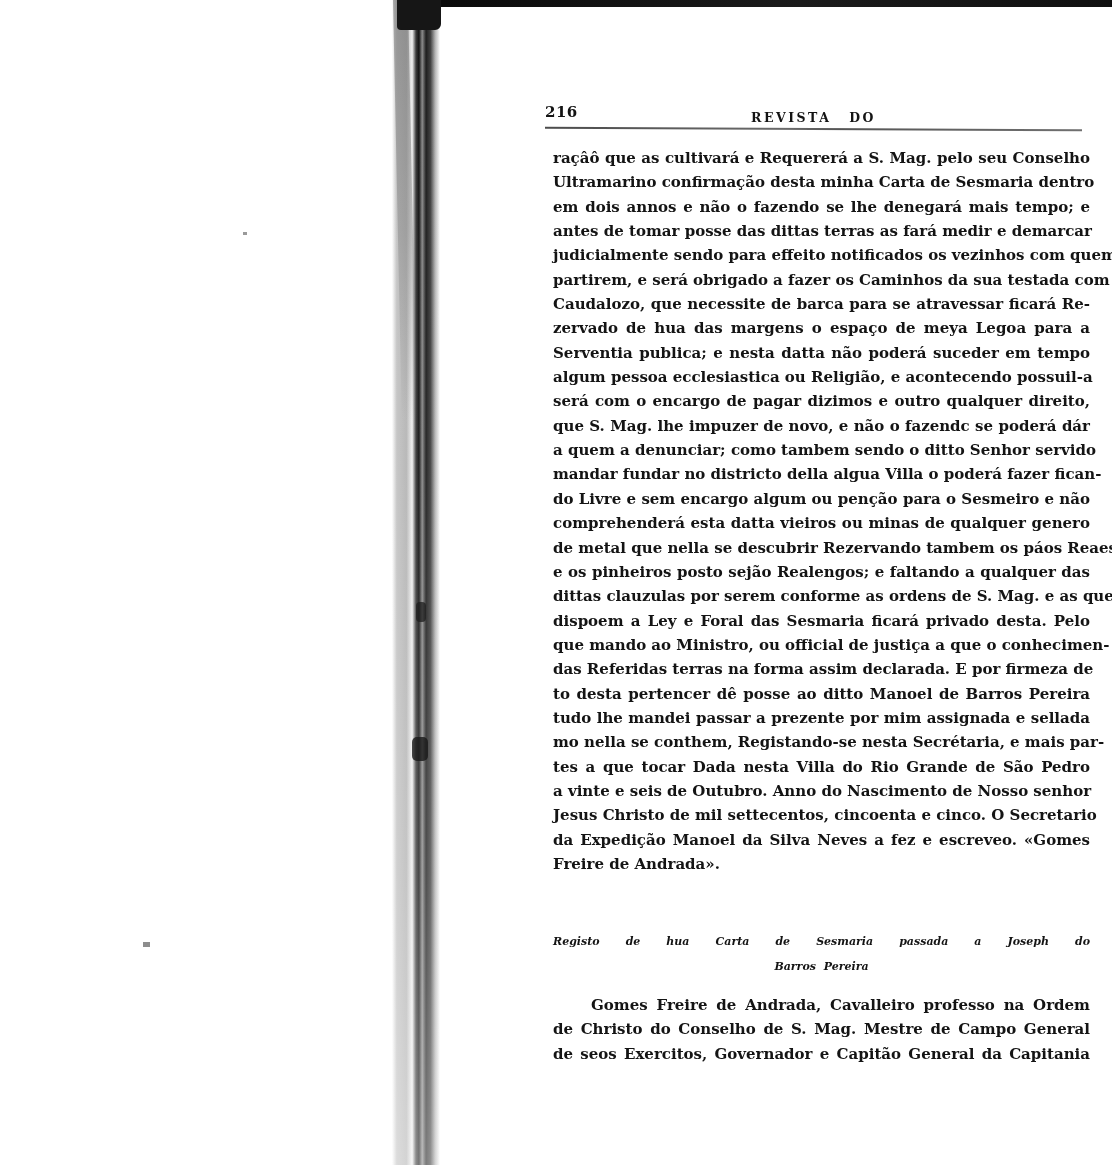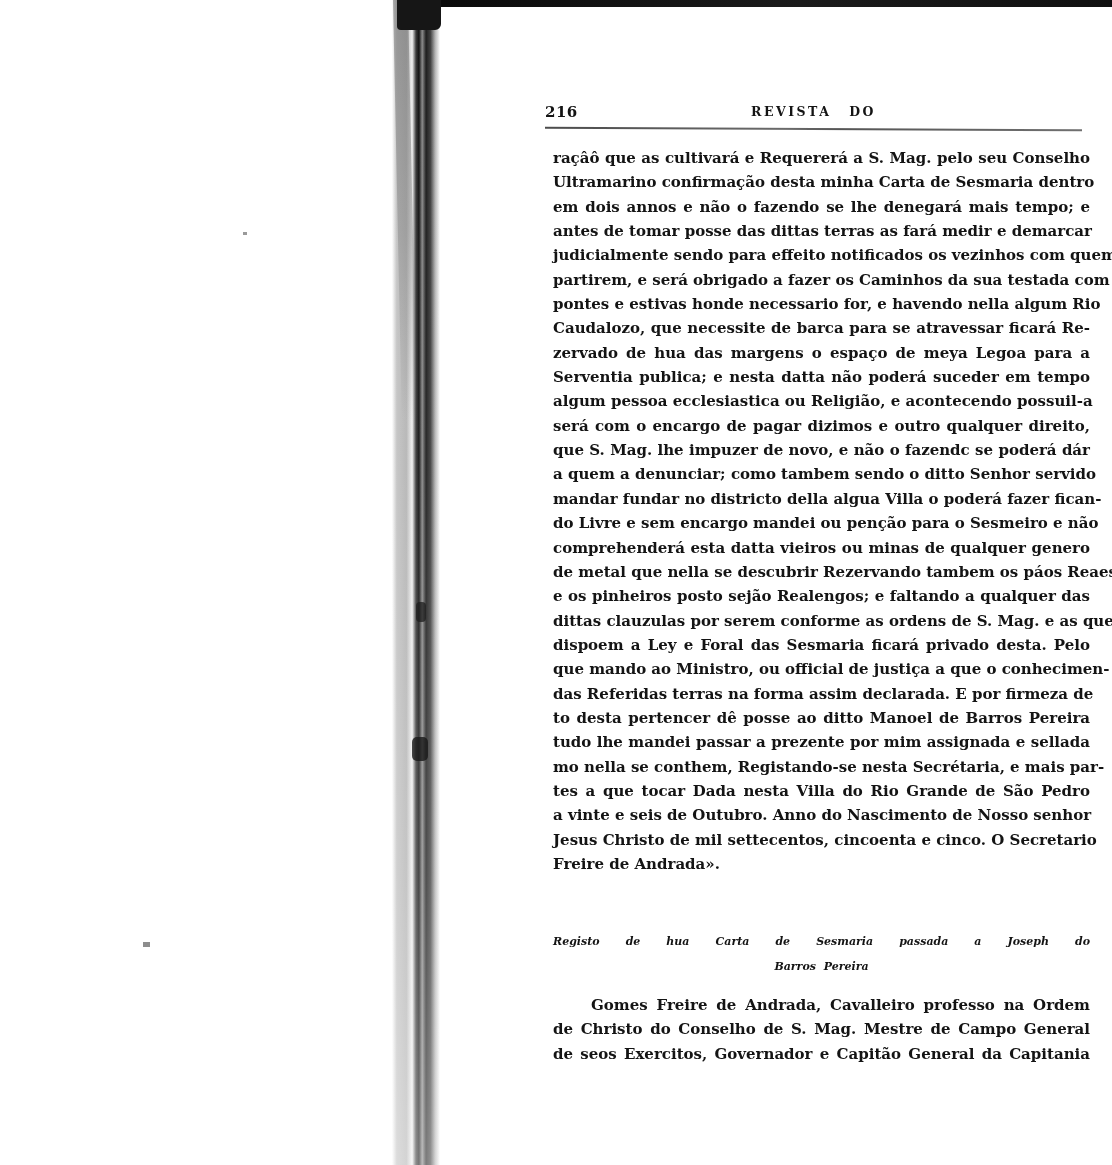--- a/index.html
+++ b/index.html
@@ -127,21 +127,21 @@
     left: 0;
     top: 103px;
     font-size: 15px;
     font-weight: 700;
     letter-spacing: 0.5px;
   }
   .running-title {
     position: absolute;
     left: 0;
     right: 0;
-    top: 104px;
+    top: 110px;
     text-align: center;
     font-size: 12.5px;
     font-weight: 700;
     letter-spacing: 2.5px;
     word-spacing: 11px;
   }
   .header-rule {
     position: absolute;
     left: 0;
     top: 128px;
@@ -202,43 +202,43 @@
     <div class="running-title">REVISTA DO</div>
     <div class="header-rule"></div>
 
     <div class="para para-1">
         <div class="line">raçâô que as cultivará e Requererá a S. Mag. pelo seu Conselho</div>
         <div class="line">Ultramarino confirmação desta minha Carta de Sesmaria dentro</div>
         <div class="line">em dois annos e não o fazendo se lhe denegará mais tempo; e</div>
         <div class="line">antes de tomar posse das dittas terras as fará medir e demarcar</div>
         <div class="line">judicialmente sendo para effeito notificados os vezinhos com quem</div>
         <div class="line">partirem, e será obrigado a fazer os Caminhos da sua testada com</div>
-        <div class="line">pontes e estivas honde necessario for, e havendo nella algum Rio</div>
         <div class="line">Caudalozo, que necessite de barca para se atravessar ficará Re-</div>
         <div class="line">zervado de hua das margens o espaço de meya Legoa para a</div>
         <div class="line">Serventia publica; e nesta datta não poderá suceder em tempo</div>
         <div class="line">algum pessoa ecclesiastica ou Religião, e acontecendo possuil-a</div>
         <div class="line">será com o encargo de pagar dizimos e outro qualquer direito,</div>
         <div class="line">que S. Mag. lhe impuzer de novo, e não o fazendc se poderá dár</div>
         <div class="line">a quem a denunciar; como tambem sendo o ditto Senhor servido</div>
         <div class="line">mandar fundar no districto della algua Villa o poderá fazer fican-</div>
-        <div class="line">do Livre e sem encargo mandei ou penção para o Sesmeiro e não</div>
+        <div class="line">do Livre e sem encargo algum ou penção para o Sesmeiro e não</div>
         <div class="line">comprehenderá esta datta vieiros ou minas de qualquer genero</div>
         <div class="line">de metal que nella se descubrir Rezervando tambem os páos Reaes,</div>
         <div class="line">e os pinheiros posto sejão Realengos; e faltando a qualquer das</div>
         <div class="line">dittas clauzulas por serem conforme as ordens de S. Mag. e as que</div>
         <div class="line">dispoem a Ley e Foral das Sesmaria ficará privado desta. Pelo</div>
         <div class="line">que mando ao Ministro, ou official de justiça a que o conhecimen-</div>
         <div class="line">das Referidas terras na forma assim declarada. E por firmeza de</div>
         <div class="line">to desta pertencer dê posse ao ditto Manoel de Barros Pereira</div>
         <div class="line">tudo lhe mandei passar a prezente por mim assignada e sellada</div>
         <div class="line">mo nella se conthem, Registando-se nesta Secrétaria, e mais par-</div>
         <div class="line">tes a que tocar  Dada nesta Villa do Rio Grande de São Pedro</div>
         <div class="line">a vinte e seis de Outubro. Anno do Nascimento de Nosso senhor</div>
         <div class="line">Jesus Christo de mil settecentos, cincoenta e cinco. O Secretario</div>
+        <div class="line">da Expedição Manoel da Silva Neves a fez e escreveo. «Gomes</div>
         <div class="line">Freire de Andrada».</div>
       </div>
 
     <div class="heading">
         <div class="line">Registo de hua Carta de Sesmaria passada a Joseph do</div>
         <div class="line">Barros Pereira</div>
       </div>
 
     <div class="para para-2">
         <div class="line">Gomes Freire de Andrada, Cavalleiro professo na Ordem</div>

